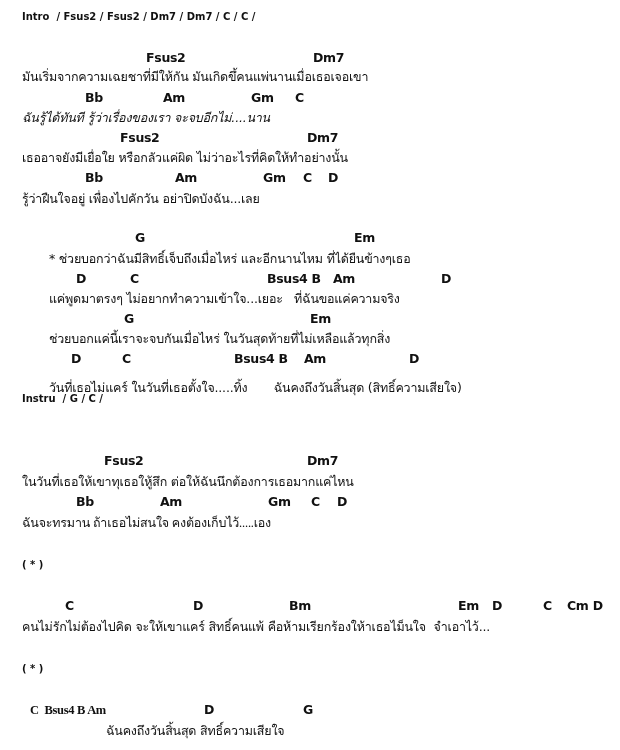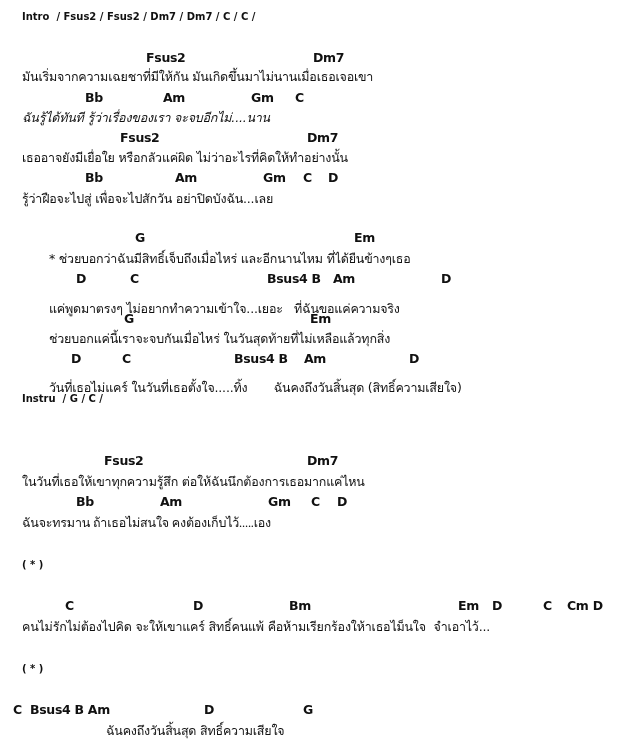--- a/index.html
+++ b/index.html
@@ -26,21 +26,21 @@
   </div>
   <div class="ln" style="top:659px">
     <span class="t hdr" style="left:22px">( * )</span>
   </div>
   <div id="lines">
       <div class="ln" style="top: 48px;">
         <span class="t chord" style="left: 146px;">Fsus2</span>
         <span class="t chord" style="left: 313px;">Dm7</span>
       </div>
       <div class="ln" style="top: 67px;">
-        <span class="t lyric" style="left: 22px;">มันเริ่มจากความเฉยชาที่มีให้กัน มันเกิดขึ้นมาไม่นานเมื่อเธอเจอเขา</span>
+        <span class="t lyric" style="left: 22px;">มันเริ่มจากความเฉยชาที่มีให้กัน มันเกิดขึ้คนแพ่นานเมื่อเธอเจอเขา</span>
       </div>
       <div class="ln" style="top: 88px;">
         <span class="t chord" style="left: 85px;">Bb</span>
         <span class="t chord" style="left: 163px;">Am</span>
         <span class="t chord" style="left: 251px;">Gm</span>
         <span class="t chord" style="left: 295px;">C</span>
       </div>
       <div class="ln" style="top: 108px; font-style: italic;">
         <span class="t lyric" style="left: 22px;">ฉันรู้ได้ทันที รู้ว่าเรื่องของเรา จะจบอีกไม่....นาน</span>
       </div>
@@ -52,37 +52,37 @@
         <span class="t lyric" style="left: 22px;">เธออาจยังมีเยื่อใย หรือกลัวแค่ผิด ไม่ว่าอะไรที่คิดให้ทำอย่างนั้น</span>
       </div>
       <div class="ln" style="top: 168px;">
         <span class="t chord" style="left: 85px;">Bb</span>
         <span class="t chord" style="left: 175px;">Am</span>
         <span class="t chord" style="left: 263px;">Gm</span>
         <span class="t chord" style="left: 303px;">C</span>
         <span class="t chord" style="left: 328px;">D</span>
       </div>
       <div class="ln" style="top: 189px;">
-        <span class="t lyric" style="left: 22px;">รู้ว่าฝือจะไปสู่ เพื่อจะไปสักวัน อย่าปิดบังฉัน...เลย</span>
+        <span class="t lyric" style="left: 22px;">รู้ว่าฝืนใจอยู่ เพื่องไปคักวัน อย่าปิดบังฉัน...เลย</span>
       </div>
       <div class="ln" style="top: 228px;">
         <span class="t chord" style="left: 135px;">G</span>
         <span class="t chord" style="left: 354px;">Em</span>
       </div>
       <div class="ln" style="top: 249px;">
         <span class="t lyric" style="left: 49px;">* ช่วยบอกว่าฉันมีสิทธิ์เจ็บถึงเมื่อไหร่ และอีกนานไหม ที่ได้ยืนข้างๆเธอ</span>
       </div>
       <div class="ln" style="top: 269px;">
         <span class="t chord" style="left: 76px;">D</span>
         <span class="t chord" style="left: 130px;">C</span>
         <span class="t chord" style="left: 267px;">Bsus4 B</span>
         <span class="t chord" style="left: 333px;">Am</span>
         <span class="t chord" style="left: 441px;">D</span>
       </div>
-      <div class="ln" style="top: 299px;">
+      <div class="ln" style="top: 289px;">
         <span class="t lyric" style="left: 49px;">แค่พูดมาตรงๆ ไม่อยากทำความเข้าใจ...เยอะ   ที่ฉันขอแค่ความจริง</span>
       </div>
       <div class="ln" style="top: 309px;">
         <span class="t chord" style="left: 124px;">G</span>
         <span class="t chord" style="left: 310px;">Em</span>
       </div>
       <div class="ln" style="top: 329px;">
         <span class="t lyric" style="left: 49px;">ช่วยบอกแค่นี้เราจะจบกันเมื่อไหร่ ในวันสุดท้ายที่ไม่เหลือแล้วทุกสิ่ง</span>
       </div>
       <div class="ln" style="top: 349px;">
@@ -93,21 +93,21 @@
         <span class="t chord" style="left: 409px;">D</span>
       </div>
       <div class="ln" style="top: 378px; padding-left: 37px;">
         <span class="t lyric" style="left: 49px;">วันที่เธอไม่แคร์ ในวันที่เธอตั้งใจ.....ทิ้ง       ฉันคงถึงวันสิ้นสุด (สิทธิ์ความเสียใจ)</span>
       </div>
       <div class="ln" style="top: 451px;">
         <span class="t chord" style="left: 104px;">Fsus2</span>
         <span class="t chord" style="left: 307px;">Dm7</span>
       </div>
       <div class="ln" style="top: 472px;">
-        <span class="t lyric" style="left: 22px;">ในวันที่เธอให้เขาทุกความรู้สึก ต่อให้ฉันนึกต้องการเธอมากแค่ไหน</span>
+        <span class="t lyric" style="left: 22px;">ในวันที่เธอให้เขาทุเธอใหู้สึก ต่อให้ฉันนึกต้องการเธอมากแค่ไหน</span>
       </div>
       <div class="ln" style="top: 492px;">
         <span class="t chord" style="left: 76px;">Bb</span>
         <span class="t chord" style="left: 160px;">Am</span>
         <span class="t chord" style="left: 268px;">Gm</span>
         <span class="t chord" style="left: 311px;">C</span>
         <span class="t chord" style="left: 337px;">D</span>
       </div>
       <div class="ln" style="top: 513px;">
         <span class="t lyric" style="left: 22px; font-family: Liberation Serif, serif;">ฉันจะทรมาน ถ้าเธอไม่สนใจ คงต้องเก็บไว้.....เอง</span>
@@ -118,21 +118,21 @@
         <span class="t chord" style="left: 289px;">Bm</span>
         <span class="t chord" style="left: 458px;">Em</span>
         <span class="t chord" style="left: 492px;">D</span>
         <span class="t chord" style="left: 543px;">C</span>
         <span class="t chord" style="left: 567px;">Cm D</span>
       </div>
       <div class="ln" style="top: 617px;">
         <span class="t lyric" style="left: 22px;">คนไม่รักไม่ต้องไปคิด จะให้เขาแคร์ สิทธิ์คนแพ้ คือห้ามเรียกร้องให้าเธอไม็นใจ  จำเอาไว้...</span>
       </div>
       <div class="ln" style="top: 700px;">
-        <span class="t chord" style="left: 13px;">C  Bsus4 B Am</span>
+        <span class="t chord" style="left: 30px; font-family: Liberation Serif, serif;">C  Bsus4 B Am</span>
         <span class="t chord" style="left: 204px;">D</span>
         <span class="t chord" style="left: 303px;">G</span>
       </div>
       <div class="ln" style="top: 721px;">
         <span class="t lyric" style="left: 106px;">ฉันคงถึงวันสิ้นสุด สิทธิ์ความเสียใจ</span>
       </div>
     </div>
 </div>
 
 </body></html>

